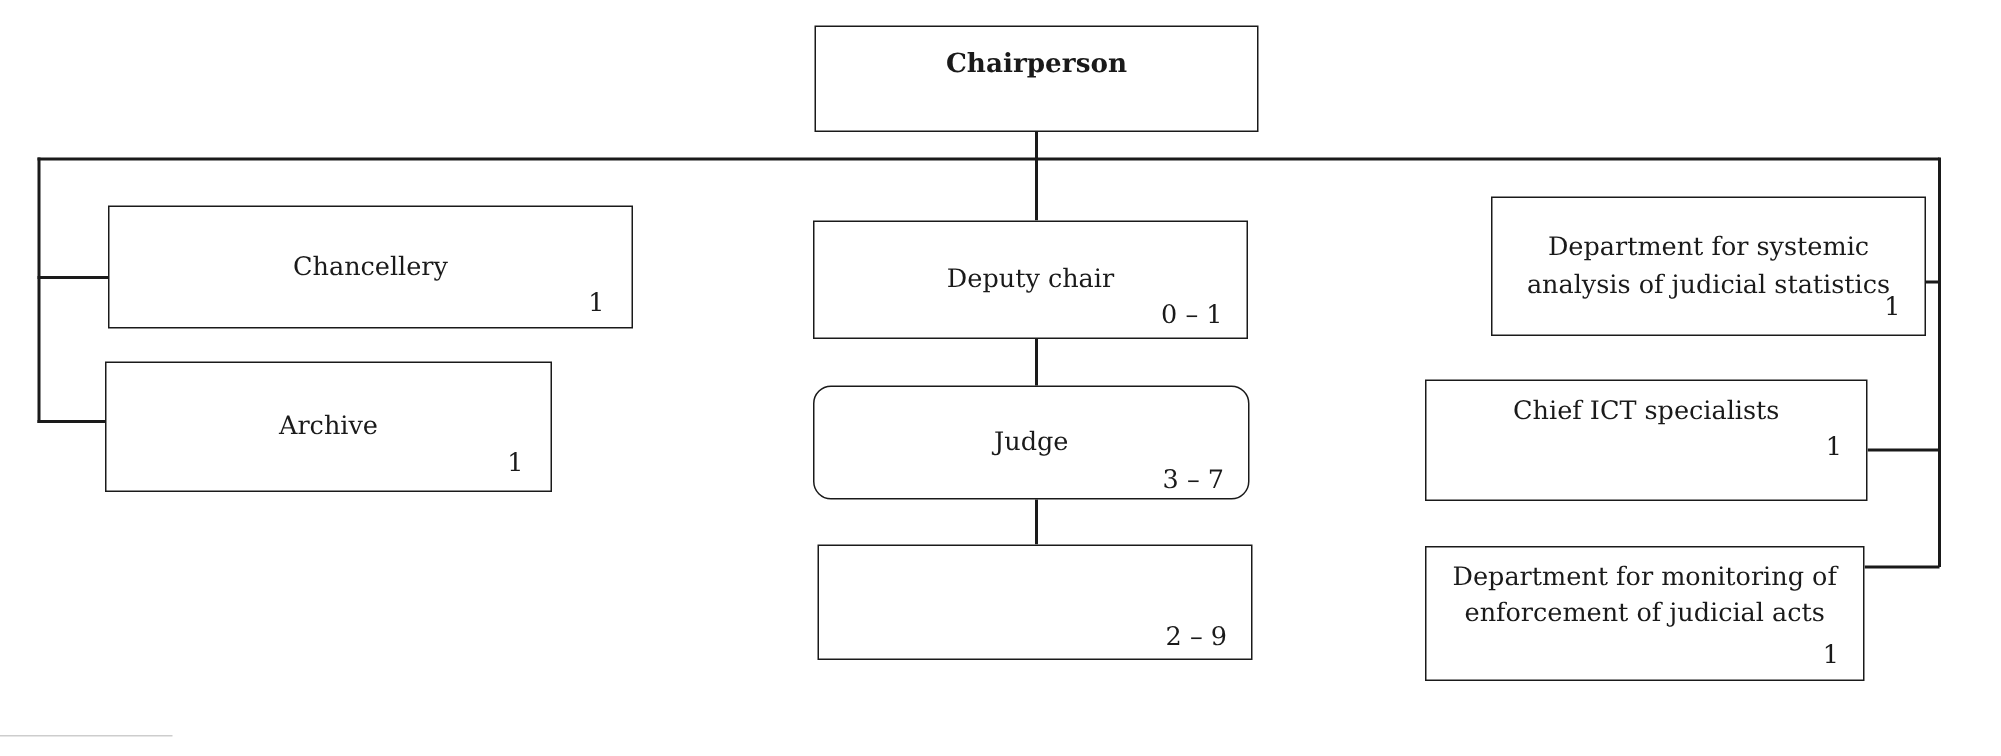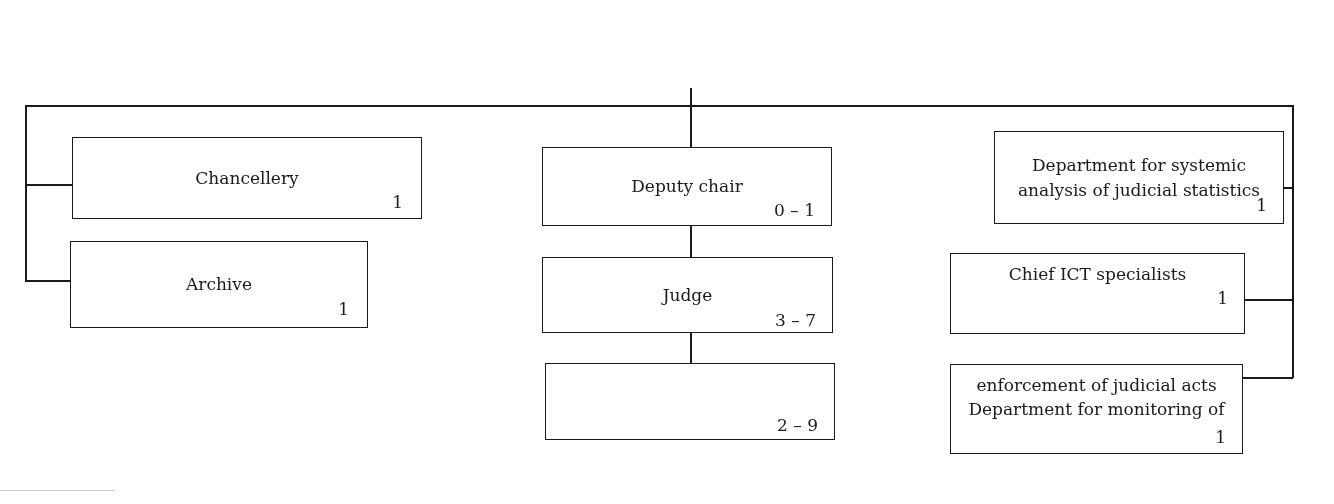--- a/index.html
+++ b/index.html
@@ -71,37 +71,40 @@
   <div class="line" style="left:690px; top:226px; width:1.5px; height:31px;"></div>
   <div class="line" style="left:690px; top:333px; width:1.5px; height:30px;"></div>
 
   <div class="line" style="left:1292px; top:105px; width:1.5px; height:273px;"></div>
   <div class="line" style="left:1240px; top:187px; width:53px; height:1.5px;"></div>
   <div class="line" style="left:1245px; top:299px; width:48px; height:1.5px;"></div>
   <div class="line" style="left:1243px; top:377px; width:50px; height:1.5px;"></div>
 
   <div class="faint-line" style="left:0px; top:490px; width:115px; height:1px;"></div>
 
+  <div class="box title-box" style="left:543px; top:17px; width:296px; height:71px;">
+    <div class="label">Chairperson</div>
+  </div>
 
   <div class="box" style="left:72px; top:137px; width:350px; height:82px;">
     <div class="label">Chancellery</div>
     <div class="count" style="right:18px; bottom:7px;">1</div>
   </div>
 
   <div class="box" style="left:70px; top:241px; width:298px; height:87px;">
     <div class="label">Archive</div>
     <div class="count" style="right:18px; bottom:9px;">1</div>
   </div>
 
   <div class="box" style="left:542px; top:147px; width:290px; height:79px;">
     <div class="label">Deputy chair</div>
     <div class="count" style="right:16px; bottom:6px;">0 – 1</div>
   </div>
 
-  <div class="box" style="left:542px; top:257px; width:291px; height:76px;">
+  <div class="box" style="left:542px; top:257px; width:291px; height:76px;border-radius:12px;">
     <div class="label">Judge</div>
     <div class="count" style="right:16px; bottom:3px;margin-left:22px;">3 – 7</div>
   </div>
 
   <div class="box" style="left:545px; top:363px; width:290px; height:77px;">
     <div class="count" style="right:16px; bottom:5px;">2 – 9</div>
   </div>
 
   <div class="box" style="left:950px; top:131px; width:290px; height:93px;margin-left:44px;">
     <div class="label">
@@ -111,19 +114,19 @@
     <div class="count" style="right:16px; bottom:9px;">1</div>
   </div>
 
   <div class="box v-top" style="left:950px; top:253px; width:295px; height:81px;">
     <div class="label">Chief ICT specialists</div>
     <div class="count" style="right:16px; bottom:26px;">1</div>
   </div>
 
   <div class="box v-top" style="left:950px; top:364px; width:293px; height:90px;">
     <div class="label">
+      <span>Department for monitoring of</span>
       <span>enforcement of judicial acts</span>
-      <span>Department for monitoring of</span>
     </div>
     <div class="count" style="right:16px; bottom:7px;">1</div>
   </div>
 
 </div>
 
 </body></html>

